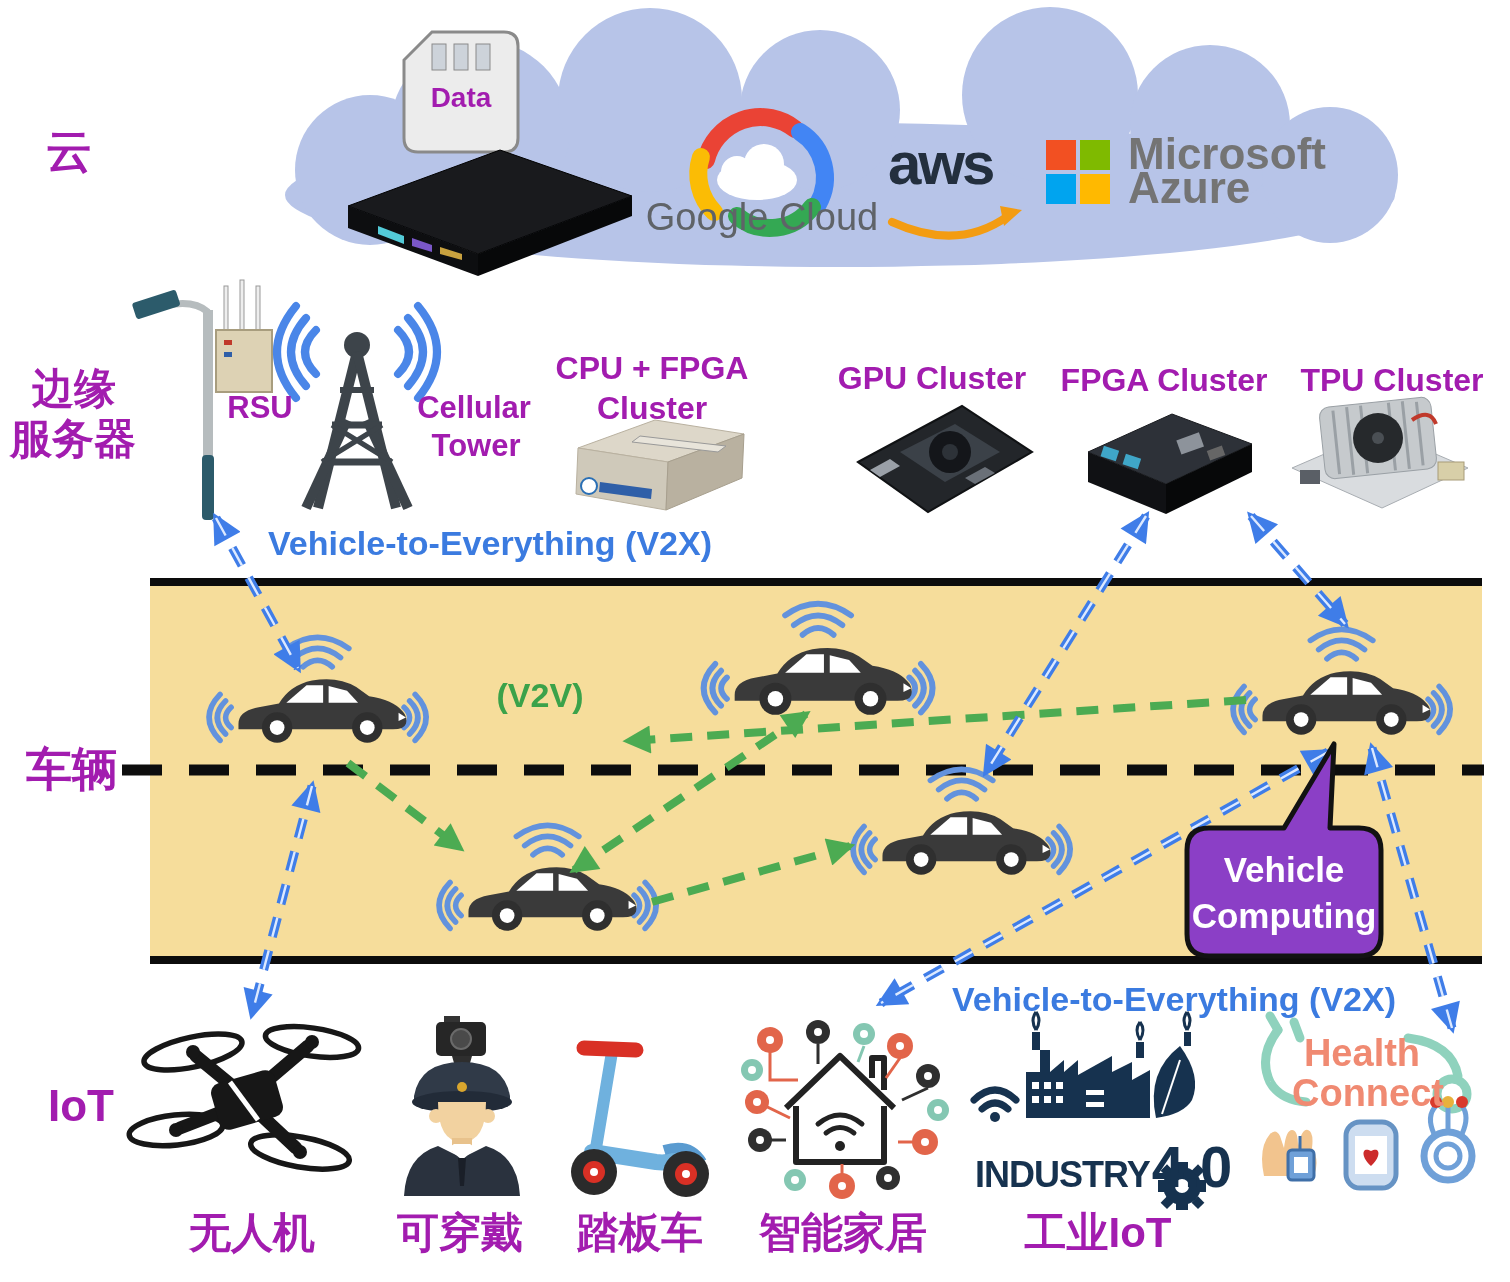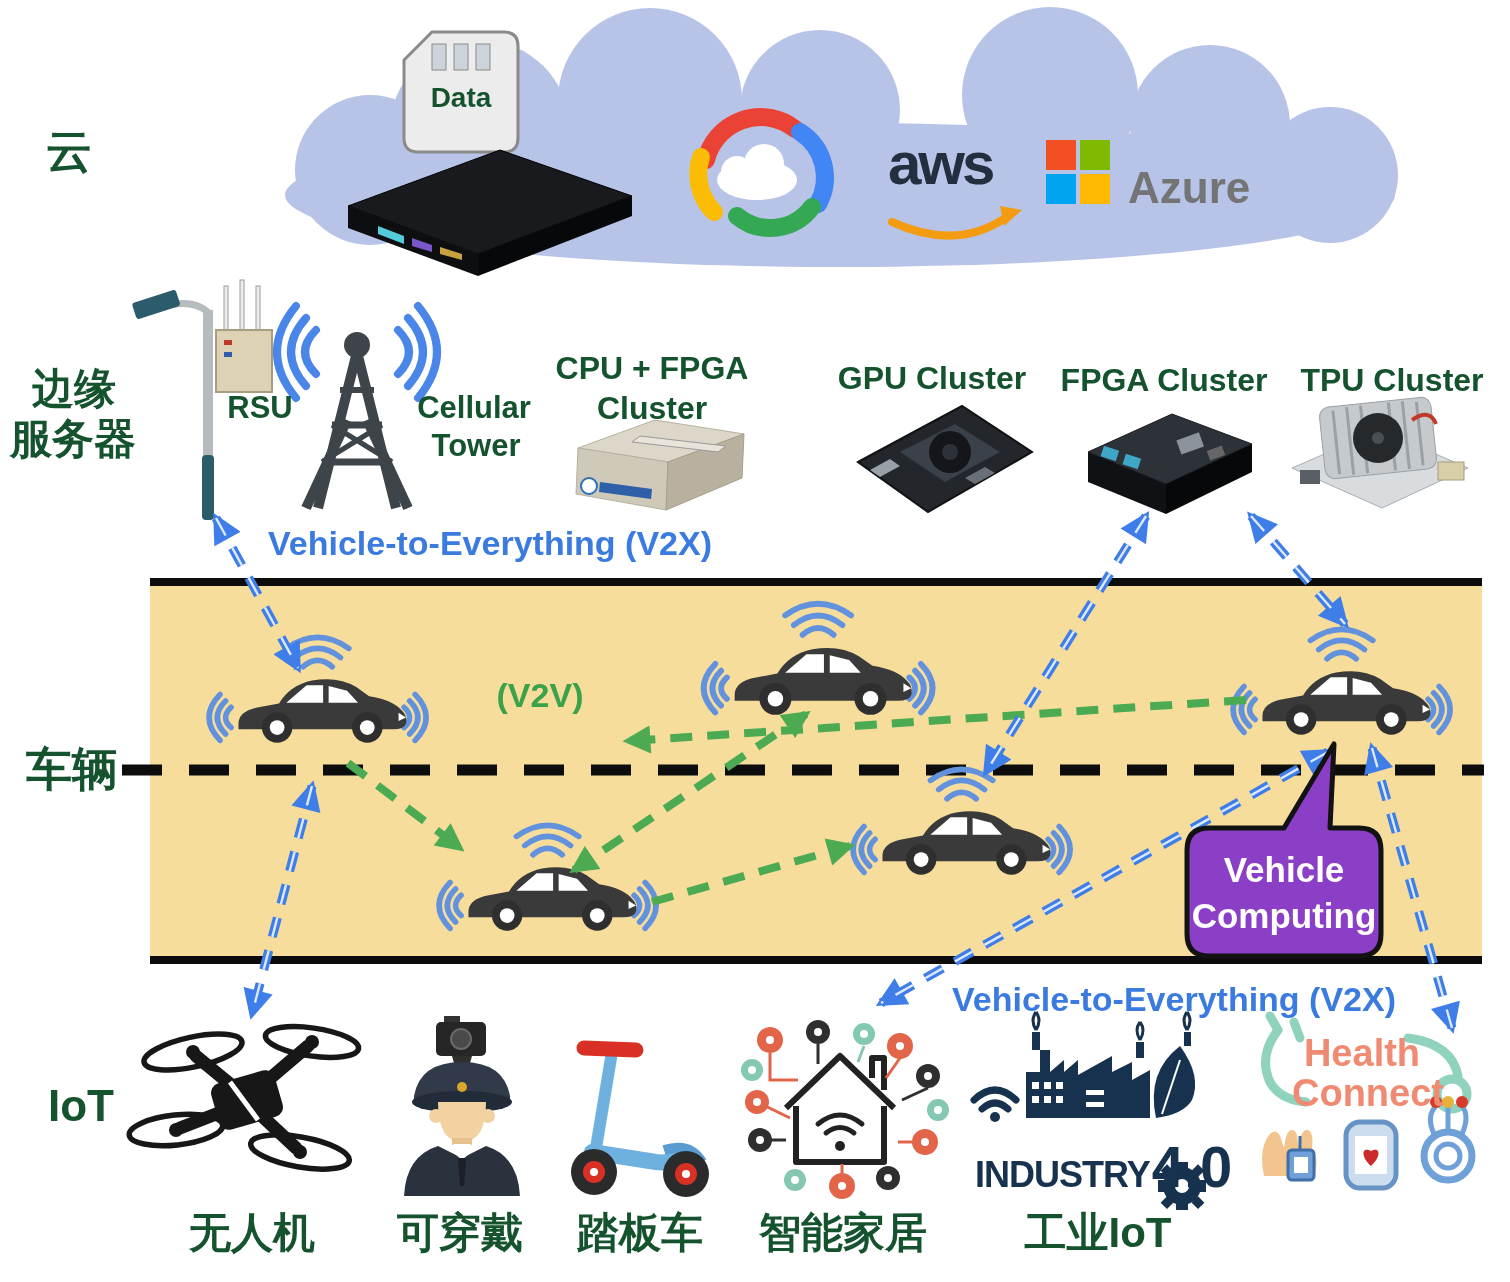--- a/index.html
+++ b/index.html
@@ -1,21 +1,21 @@
 <!DOCTYPE html>
 <html><head>
 <meta charset="utf-8">
 <style>
   html,body{margin:0;padding:0;background:#fff;}
   body{font-family:"Liberation Sans", sans-serif;}
   .stage{position:relative;width:1510px;height:1282px;background:#fff;overflow:hidden;}
   .road{position:absolute;left:150px;top:578px;width:1332px;height:370px;
         background:#f6dd9b;border-top:8px solid #0c0c0c;border-bottom:8px solid #0c0c0c;}
   svg.art{position:absolute;left:0;top:0;z-index:2;}
-  .txt{position:absolute;z-index:3;font-weight:bold;color:#14532d;white-space:nowrap;line-height:1;}
+  .txt{position:absolute;z-index:3;font-weight:bold;color:#a21caf;white-space:nowrap;line-height:1;}
   .ctr{transform:translateX(-50%);}
   .zh{font-size:44px;}
   .edge-lbl{font-size:31px;}
   .blue{color:#3b7be0;}
   .green{color:#3ba24a;}
   .white{color:#fff;}
   .gray{color:#5f6368;font-weight:500;}
   .msgray{color:#747474;font-weight:600;}
   .salmon{color:#f08a72;}
   .ind{display:flex;align-items:baseline;gap:2px;color:#16324f;font-weight:bold;}
@@ -405,21 +405,23 @@
     </g>
   </svg>
 
   <div class="txt zh" style="left:46px;top:128px;font-size:46px;">云</div>
   <div class="txt zh" style="left:32px;top:368px;font-size:42px;">边缘</div>
   <div class="txt zh" style="left:10px;top:418px;font-size:42px;">服务器</div>
   <div class="txt zh" style="left:26px;top:746px;font-size:46px;">车辆</div>
   <div class="txt" style="left:48px;top:1084px;font-size:44px;">IoT</div>
 
   <div class="txt ctr" style="left:461px;top:84px;font-size:28px;">Data</div>
+  <div class="txt ctr gray" style="left:762px;top:198px;font-size:38px;">Google Cloud</div>
   <div class="txt" style="left:888px;top:134px;font-size:60px;letter-spacing:-3px;color:#232f3e;">aws</div>
+  <div class="txt msgray" style="left:1128px;top:132px;font-size:44px;">Microsoft</div>
   <div class="txt msgray" style="left:1128px;top:166px;font-size:44px;">Azure</div>
 
   <div class="txt ctr edge-lbl" style="left:260px;top:392px;">RSU</div>
   <div class="txt ctr edge-lbl" style="left:474px;top:392px;">Cellular</div>
   <div class="txt ctr edge-lbl" style="left:476px;top:430px;">Tower</div>
   <div class="txt ctr" style="left:652px;top:352px;font-size:32px;">CPU + FPGA</div>
   <div class="txt ctr" style="left:652px;top:392px;font-size:32px;">Cluster</div>
   <div class="txt ctr" style="left:932px;top:362px;font-size:32px;">GPU Cluster</div>
   <div class="txt ctr" style="left:1164px;top:364px;font-size:32px;">FPGA Cluster</div>
   <div class="txt ctr" style="left:1392px;top:364px;font-size:32px;">TPU Cluster</div>

